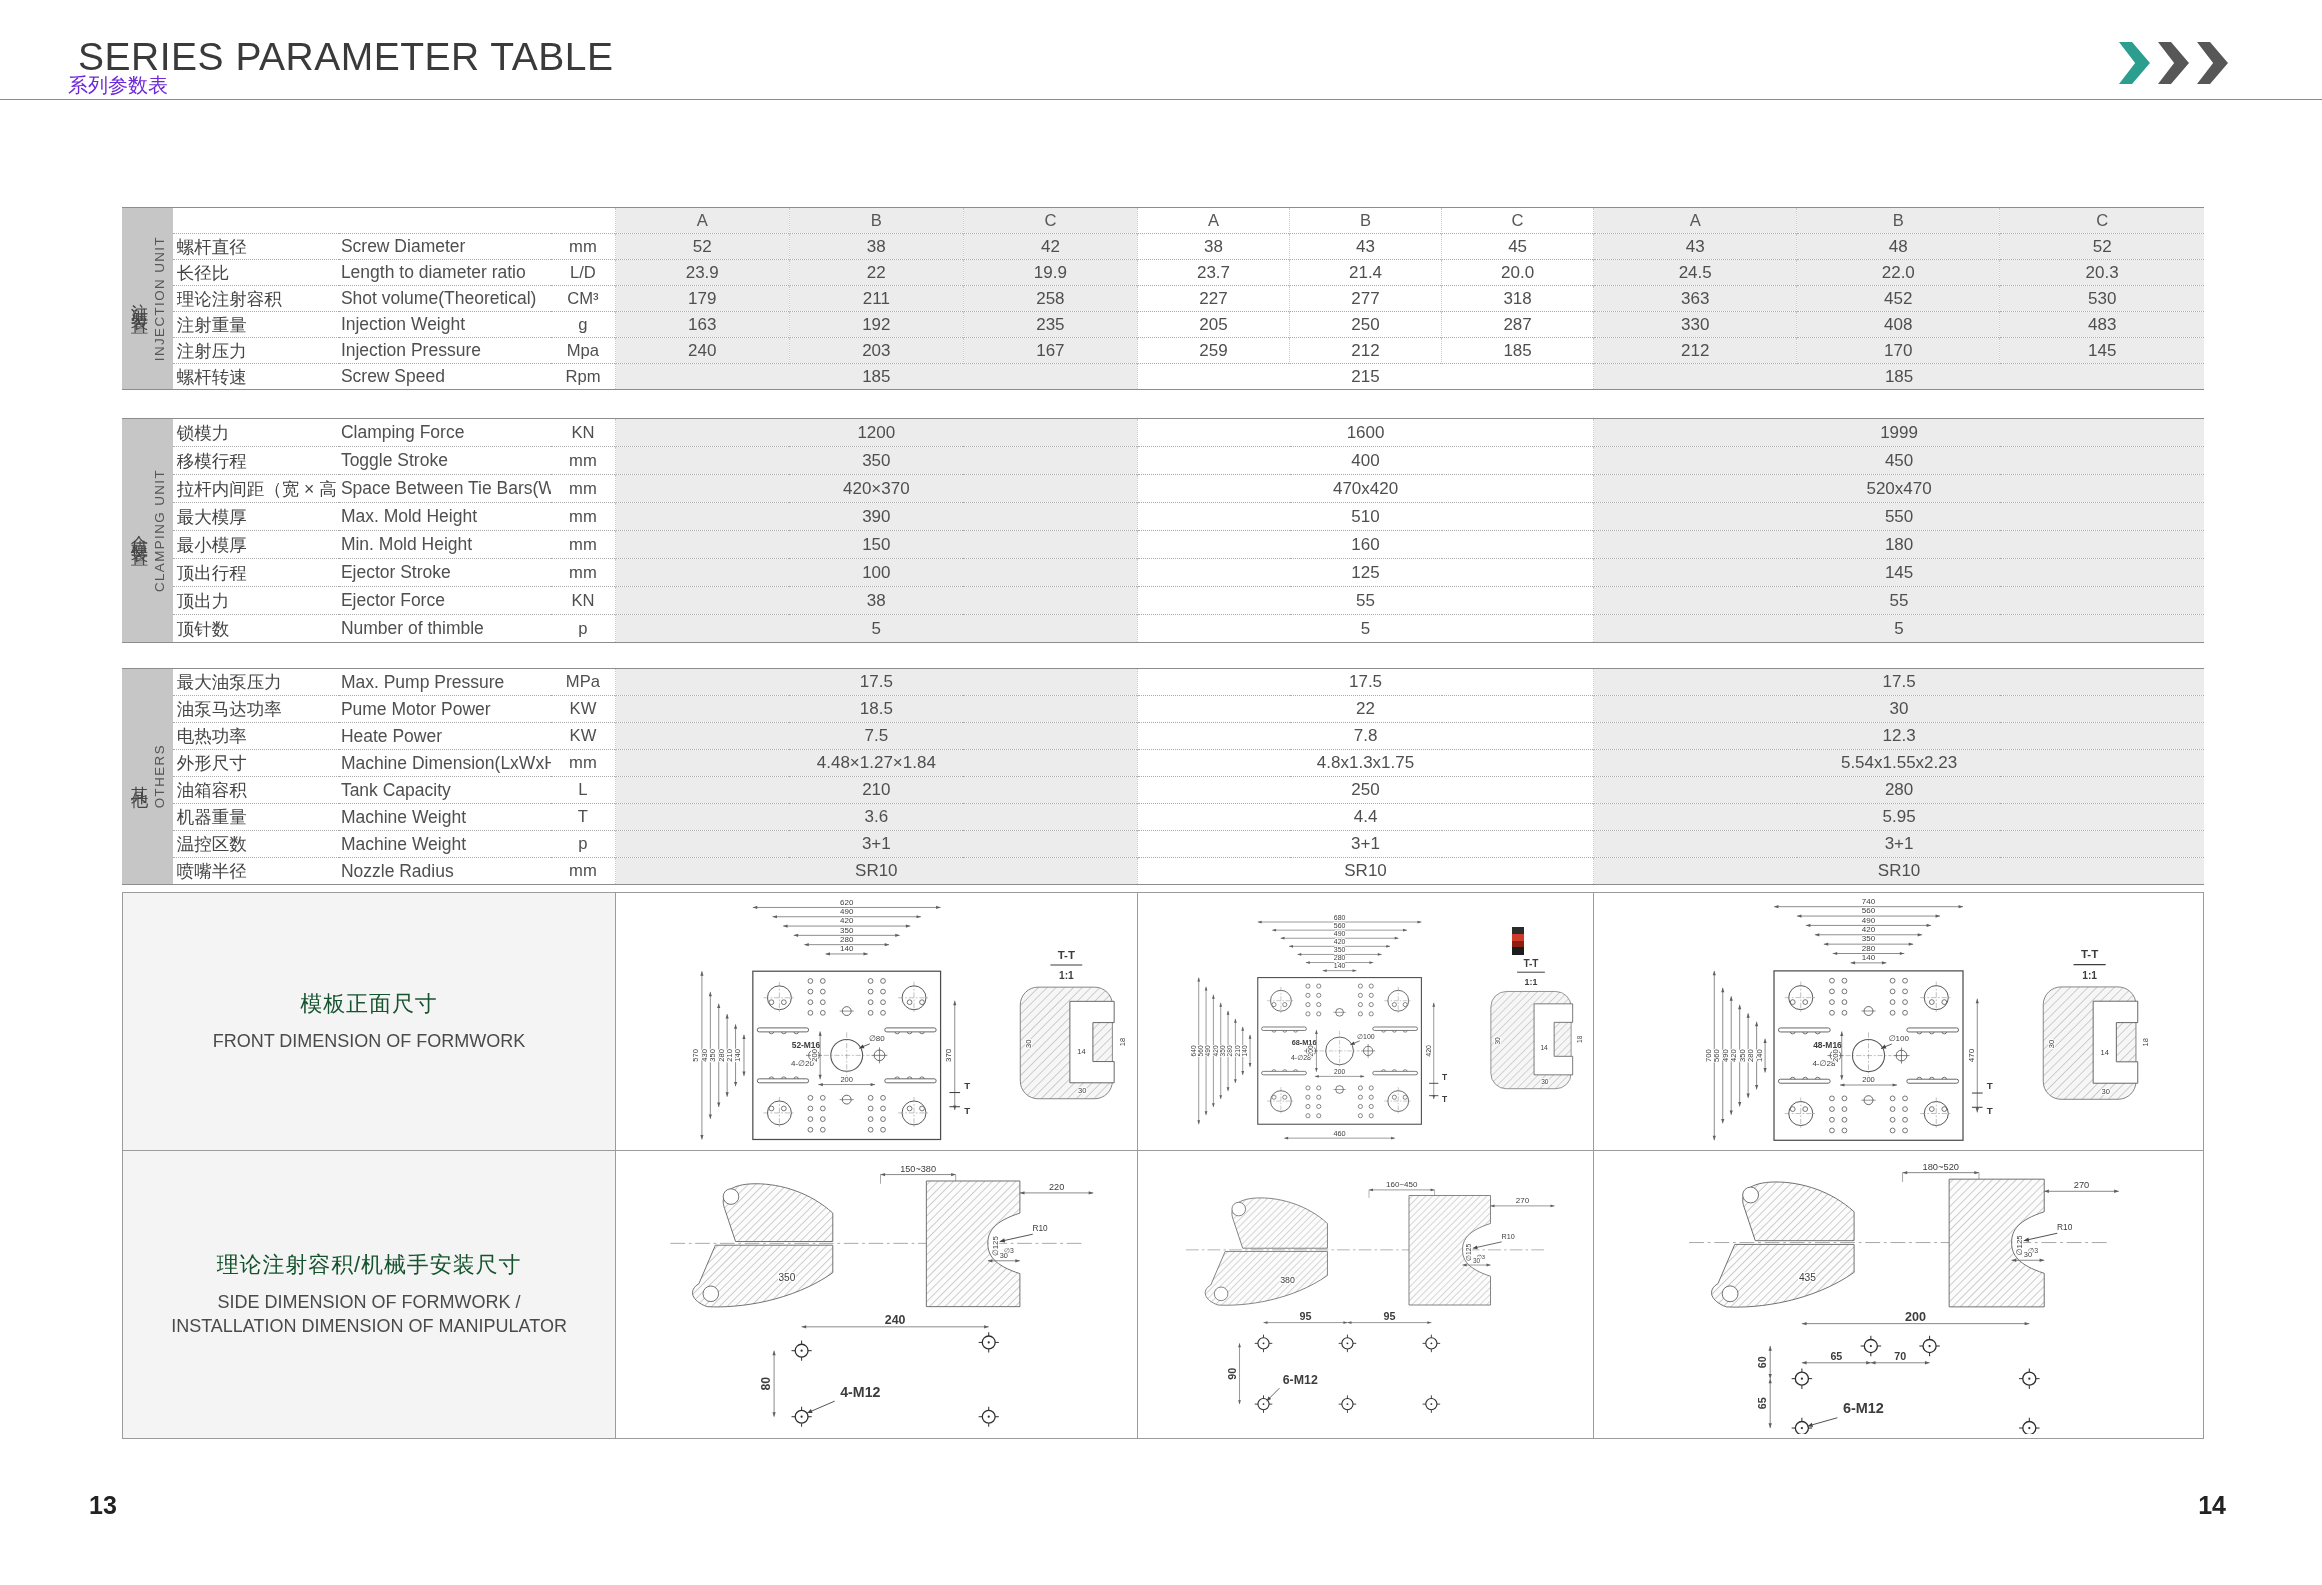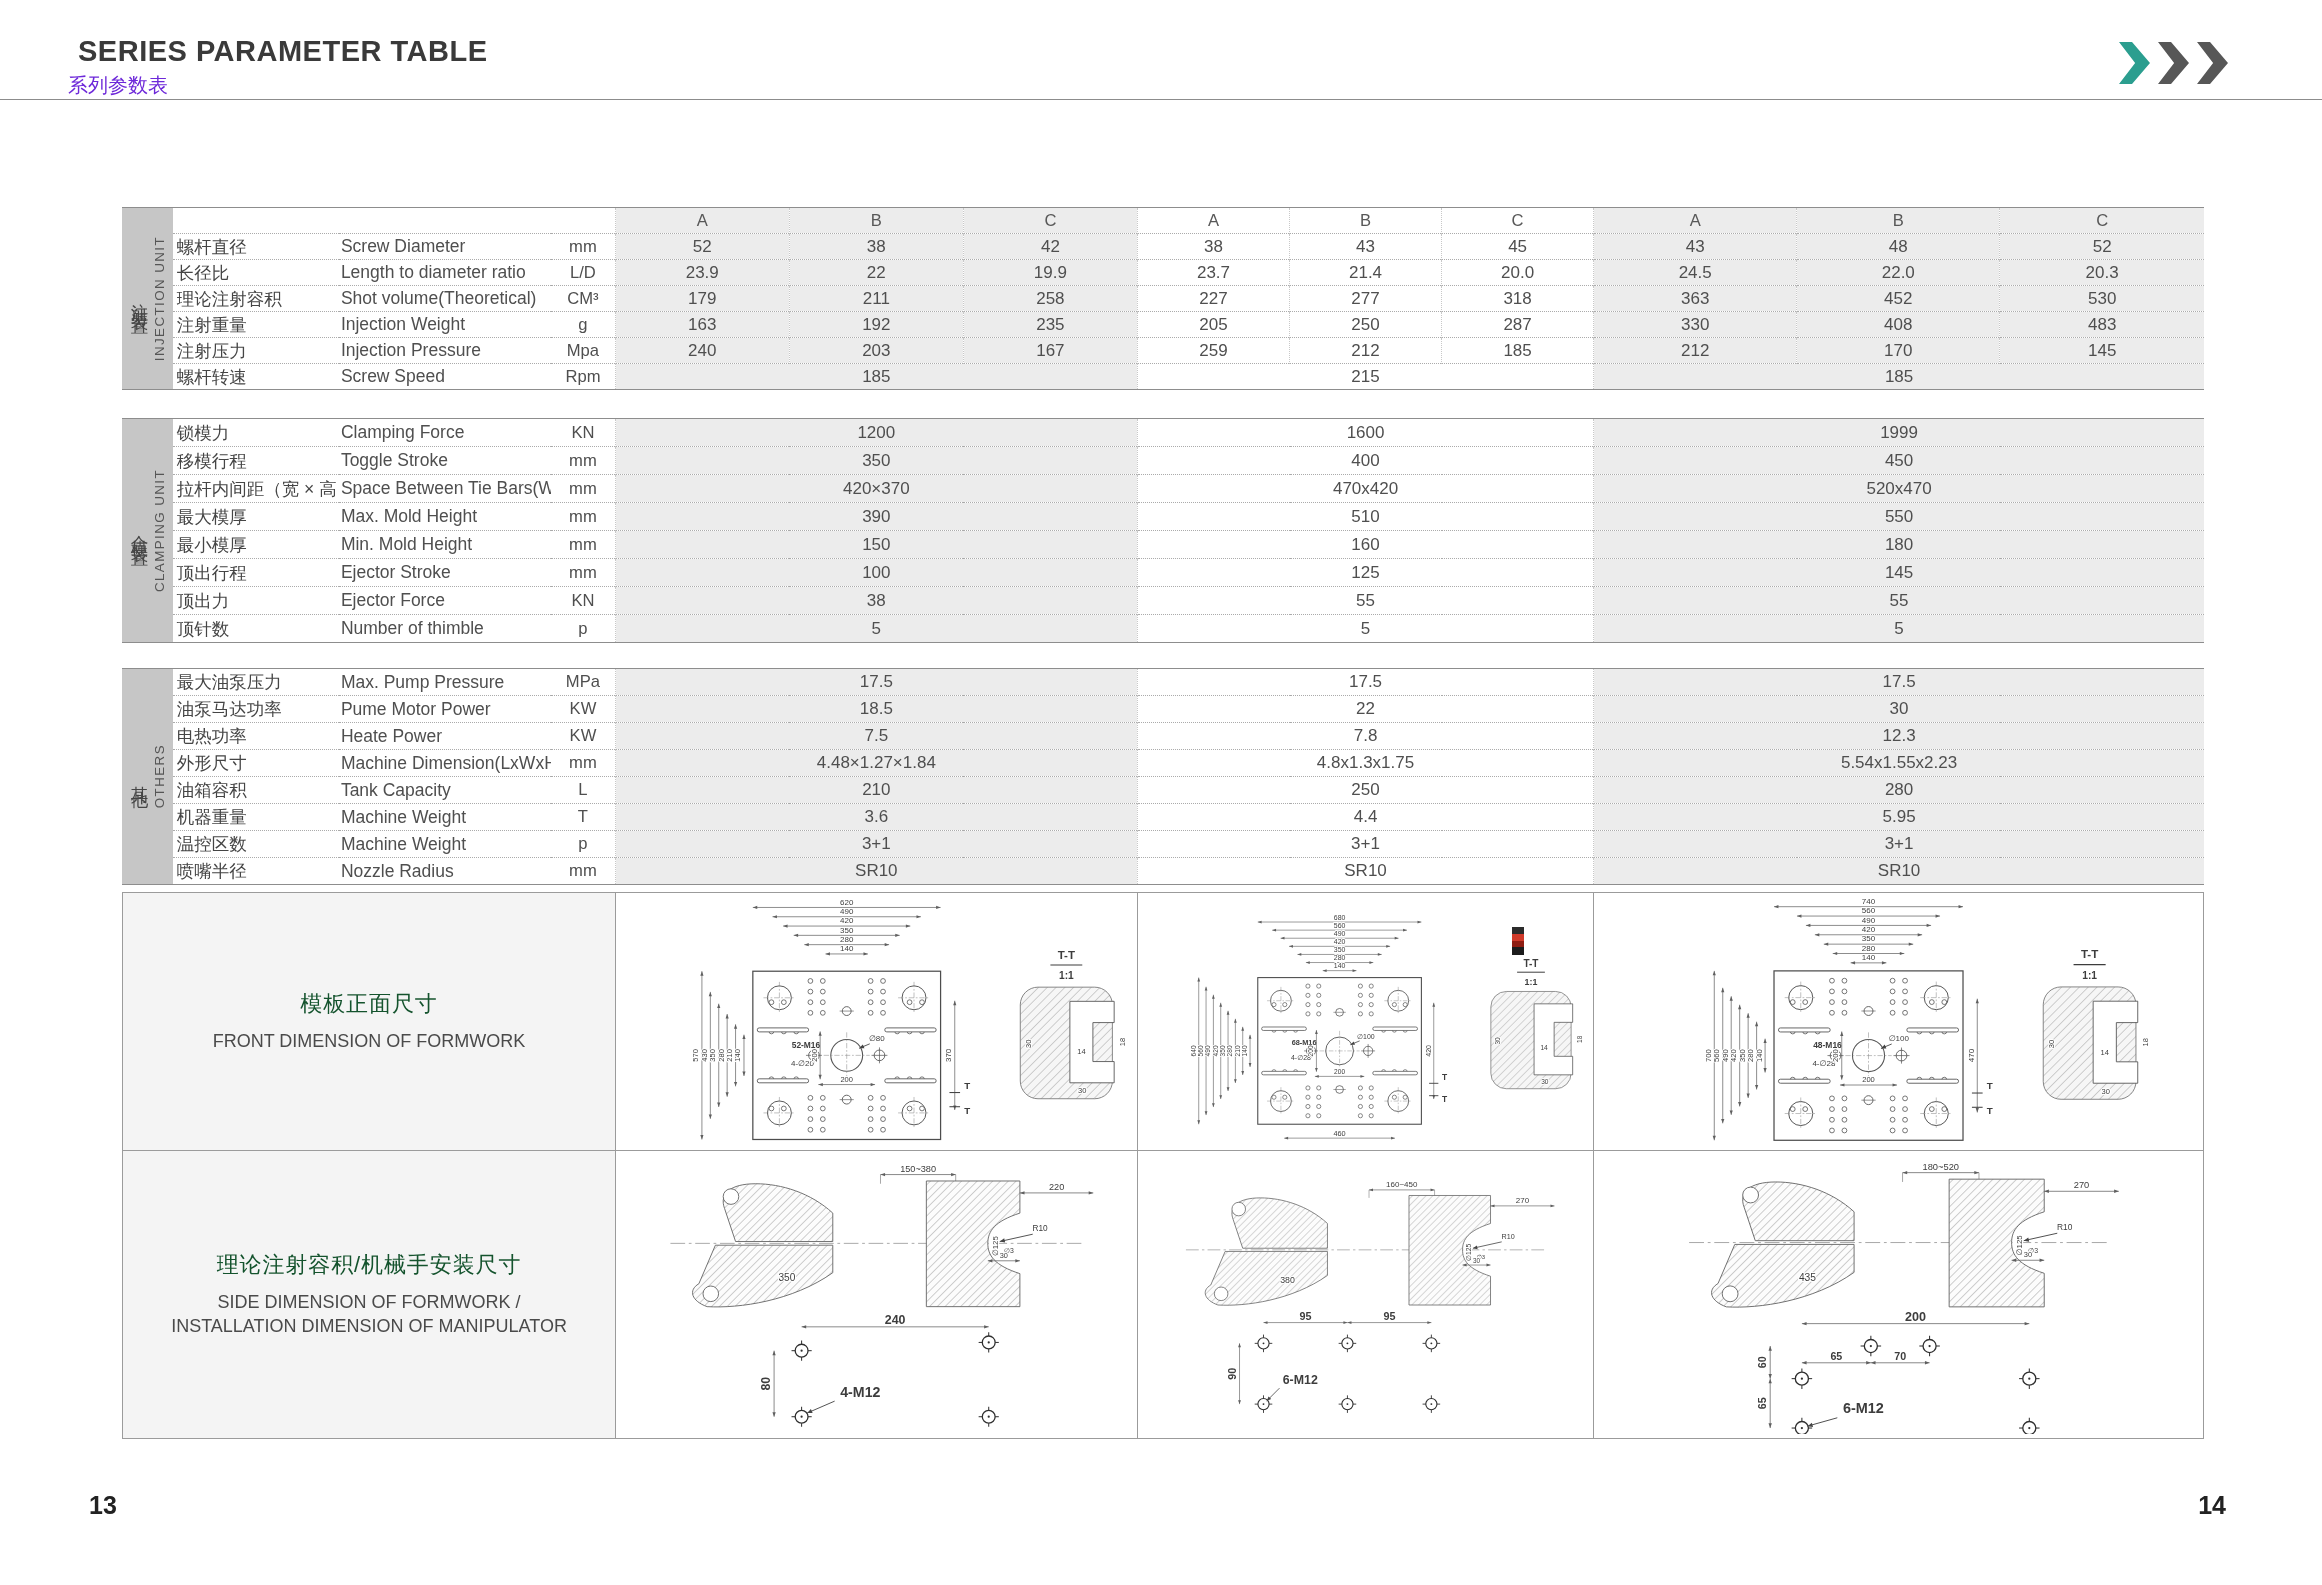--- a/index.html
+++ b/index.html
@@ -1,19 +1,19 @@
 <!DOCTYPE html>
 <html style="font-size:14.8px"><head>
 <meta charset="utf-8">
 <style>
   html,body{margin:0;padding:0;background:#fff;}
   #page{position:relative;width:2322px;height:1586px;background:#fff;overflow:hidden;
         font-family:"Liberation Sans","DejaVu Sans",sans-serif;color:#3c3c3c;}
   
-  .hdr-title{position:absolute;left:78px;top:35px;font-size:29px;font-weight:700;letter-spacing:0.5px;color:#3a3a3a;}
+  .hdr-title{position:absolute;left:78px;top:35px;font-size:39px;font-weight:400;letter-spacing:0.5px;color:#3a3a3a;}
   .hdr-sub{position:absolute;left:68px;top:72px;font-size:20px;color:#6d28d9;}
   .hdr-rule{position:absolute;left:0;top:99px;width:2322px;border-top:0.9px solid #8c8c8c;}
   .chevrons{position:absolute;top:42px;left:2119px;width:120px;height:42px;}
   .chev{position:absolute;top:0;width:31px;height:42px;
         clip-path:polygon(0% 0%,42% 0%,100% 50%,42% 100%,0% 100%,52% 50%);}
   
   #tablewrap{position:absolute;left:122px;top:207px;width:2082px;}
   table{border-collapse:collapse;table-layout:fixed;width:2082px;}
   td{padding:0;vertical-align:middle;font-size:17px;color:#4f4f4f;overflow:hidden;white-space:nowrap;}
   .mh tr{height:31px;}

